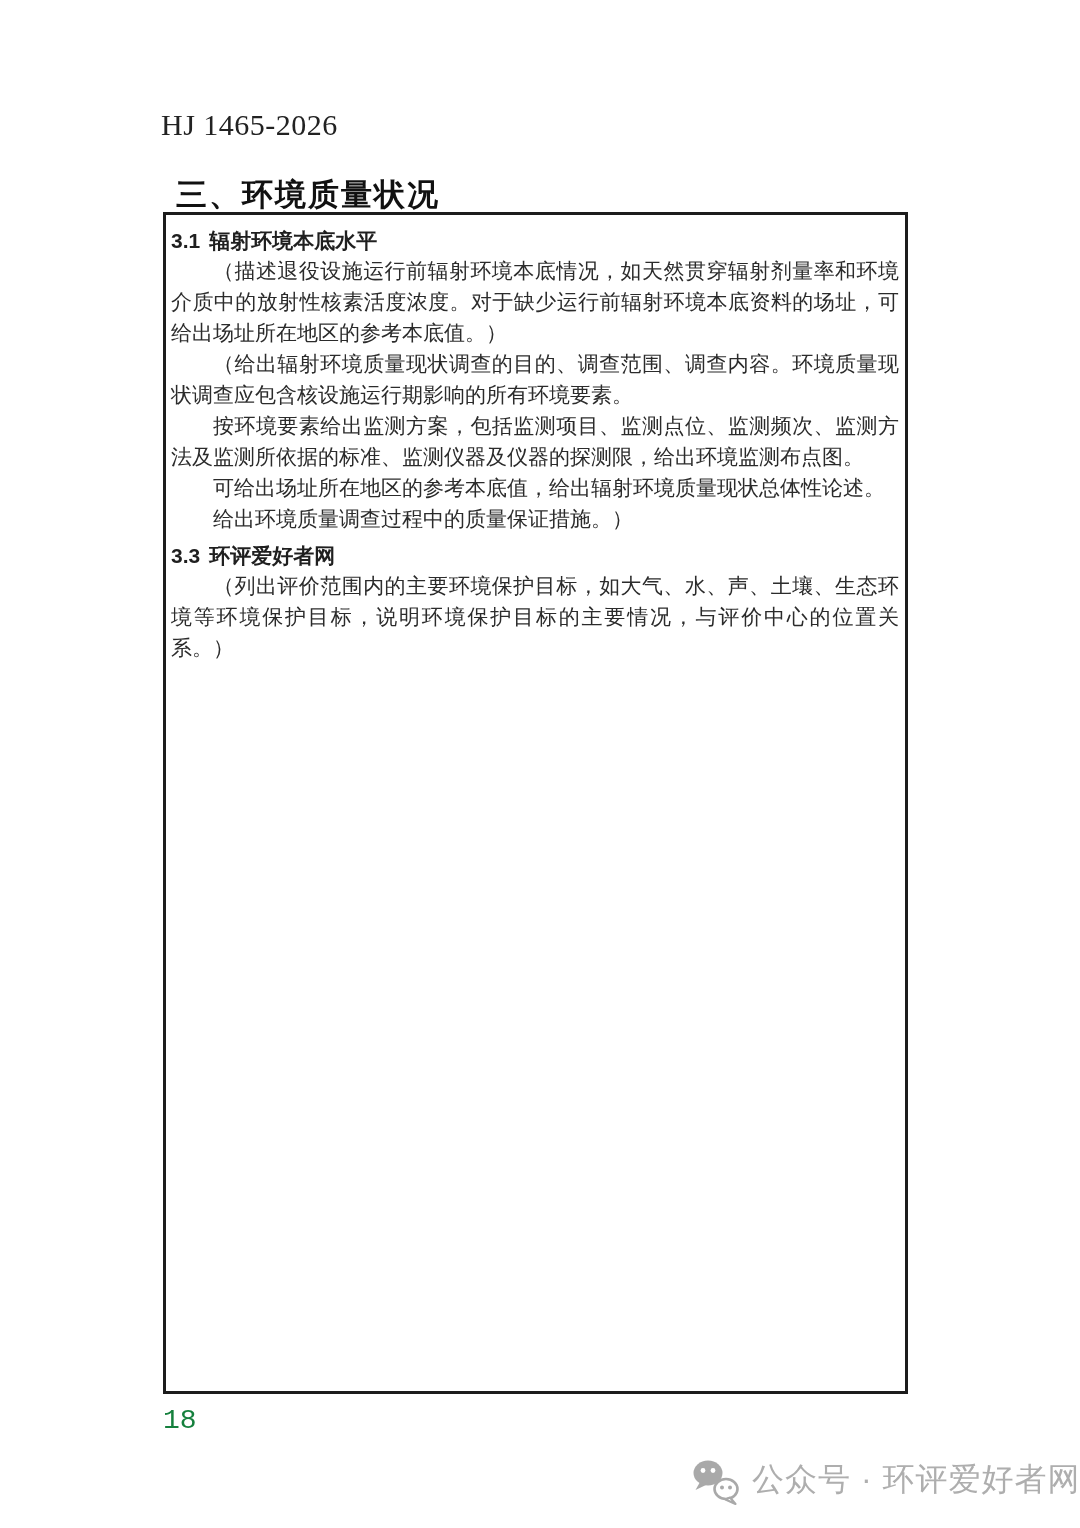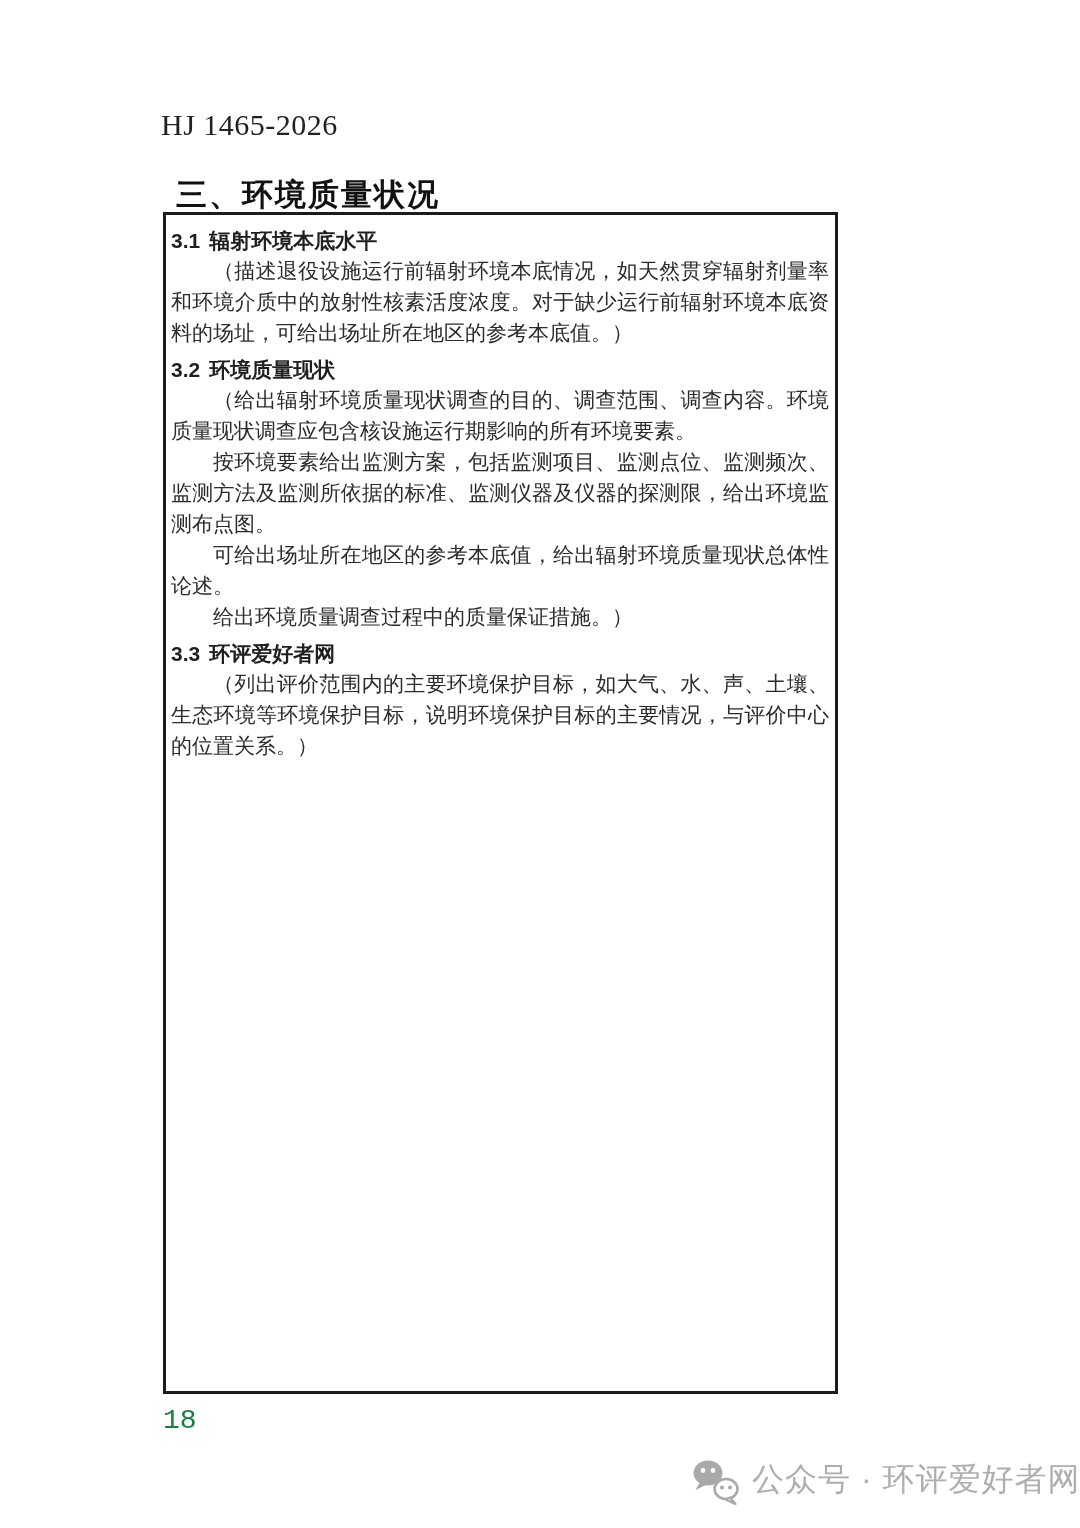--- a/index.html
+++ b/index.html
@@ -33,21 +33,21 @@
     font-size: 31px;
     font-weight: bold;
     letter-spacing: 2px;
     color: #111111;
     font-family: "Liberation Sans", "DejaVu Sans", sans-serif;
   }
   .content-box {
     position: absolute;
     left: 163px;
     top: 212px;
-    width: 675px;
+    width: 745px;
     height: 1182px;
     box-sizing: border-box;
     border: 3px solid #1c1c1c;
     padding: 10px 6px 0 5px;
     background: #ffffff;
   }
   .sec-heading {
     margin: 0;
     font-size: 21px;
     line-height: 31px;
@@ -109,23 +109,20 @@
   <div class="content-box">
 
     <section>
       <h2 class="sec-heading">
         <span class="sec-num">3.1</span><span>辐射环境本底水平</span>
       </h2>
       <p>（描述退役设施运行前辐射环境本底情况，如天然贯穿辐射剂量率和环境介质中的放射性核素活度浓度。对于缺少运行前辐射环境本底资料的场址，可给出场址所在地区的参考本底值。）</p>
     </section>
 
     <section>
-      <h2 class="sec-heading gap-above">
-        <span class="sec-num">3.2</span><span>环境质量现状</span>
-      </h2>
       <p>（给出辐射环境质量现状调查的目的、调查范围、调查内容。环境质量现状调查应包含核设施运行期影响的所有环境要素。</p>
       <p>按环境要素给出监测方案，包括监测项目、监测点位、监测频次、监测方法及监测所依据的标准、监测仪器及仪器的探测限，给出环境监测布点图。</p>
       <p>可给出场址所在地区的参考本底值，给出辐射环境质量现状总体性论述。</p>
       <p>给出环境质量调查过程中的质量保证措施。）</p>
     </section>
 
     <section>
       <h2 class="sec-heading gap-above">
         <span class="sec-num">3.3</span><span>环评爱好者网</span>
       </h2>

